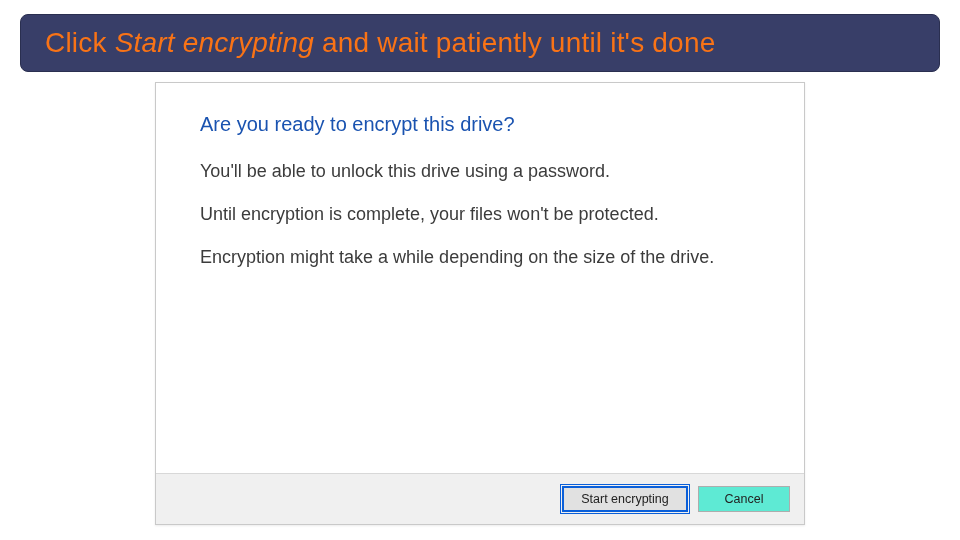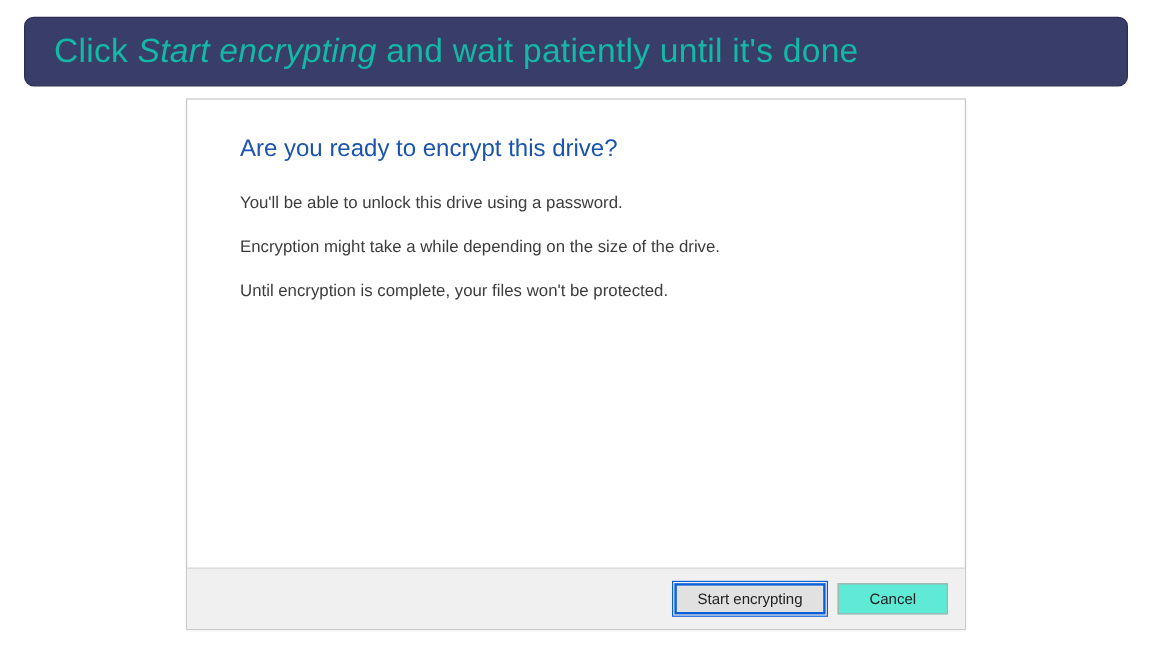--- a/index.html
+++ b/index.html
@@ -13,21 +13,21 @@
   }
   .banner {
     position: absolute;
     top: 14px;
     left: 20px;
     right: 20px;
     background: #383e68;
     border: 1px solid #2a2f50;
     border-radius: 8px;
     padding: 12px 24px;
-    color: #14b8a6;
+    color: #f97316;
     font-size: 28px;
     font-weight: 500;
     letter-spacing: 0.2px;
   }
   .banner .italic { font-style: italic; }
   .dialog {
     position: absolute;
     top: 82px;
     left: 155px;
     width: 650px;
@@ -43,21 +43,21 @@
     padding: 30px 44px 10px 44px;
   }
   .dialog-heading {
     color: #1a53b0;
     font-size: 20px;
     font-weight: 400;
     margin-bottom: 22px;
   }
   .dialog-text {
     color: #3c3c3c;
-    font-size: 14px;
+    font-size: 18px;
     line-height: 1.5;
     margin-bottom: 16px;
   }
   .dialog-footer {
     background: #f0f0f0;
     border-top: 1px solid #d8d8d8;
     padding: 12px 14px;
     display: flex;
     justify-content: flex-end;
     gap: 10px;
@@ -85,20 +85,20 @@
 <body>
 
 <div class="banner">
   <span>Click </span><span class="italic">Start encrypting</span><span> and wait patiently until it's done</span>
 </div>
 
 <div class="dialog">
   <div class="dialog-body">
     <h1 class="dialog-heading">Are you ready to encrypt this drive?</h1>
     <p class="dialog-text">You'll be able to unlock this drive using a password.</p>
+    <p class="dialog-text">Until encryption is complete, your files won't be protected.</p>
     <p class="dialog-text">Encryption might take a while depending on the size of the drive.</p>
-    <p class="dialog-text">Until encryption is complete, your files won't be protected.</p>
   </div>
   <div class="dialog-footer">
     <button class="btn primary">Start encrypting</button>
     <button class="btn">Cancel</button>
   </div>
 </div>
 
 </body></html>

